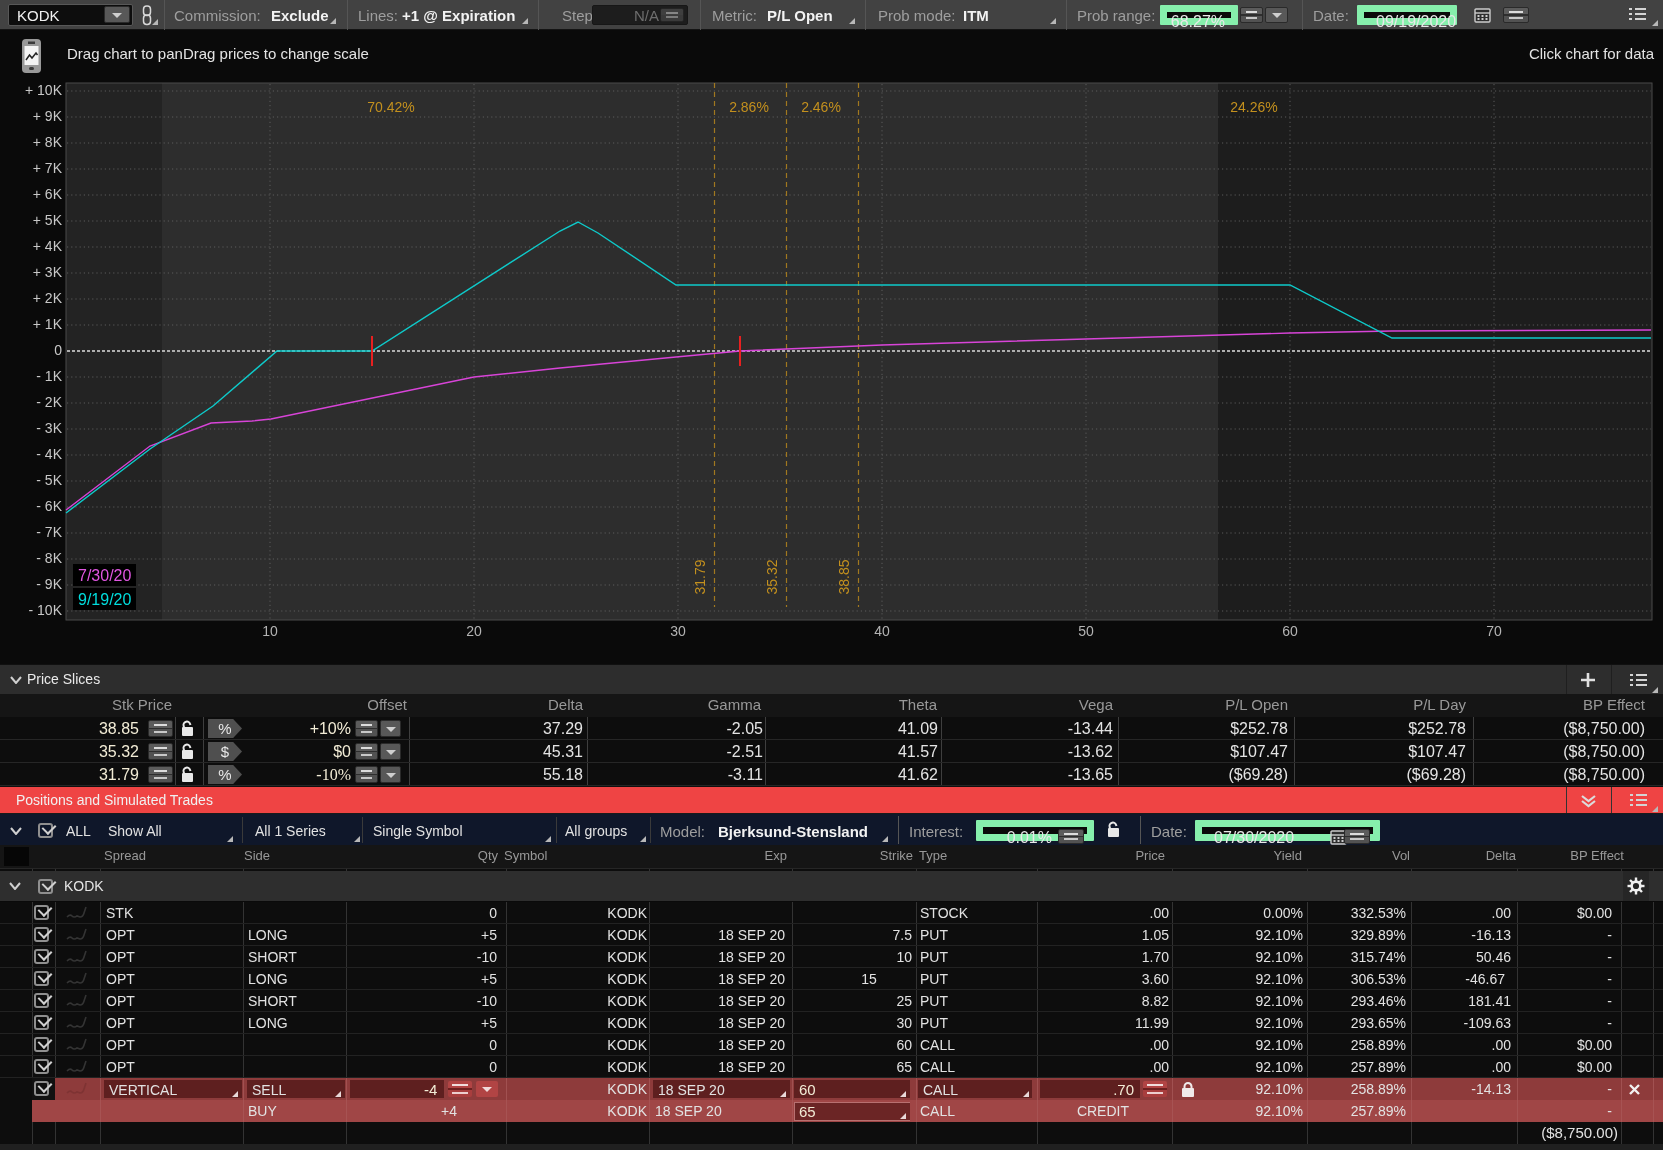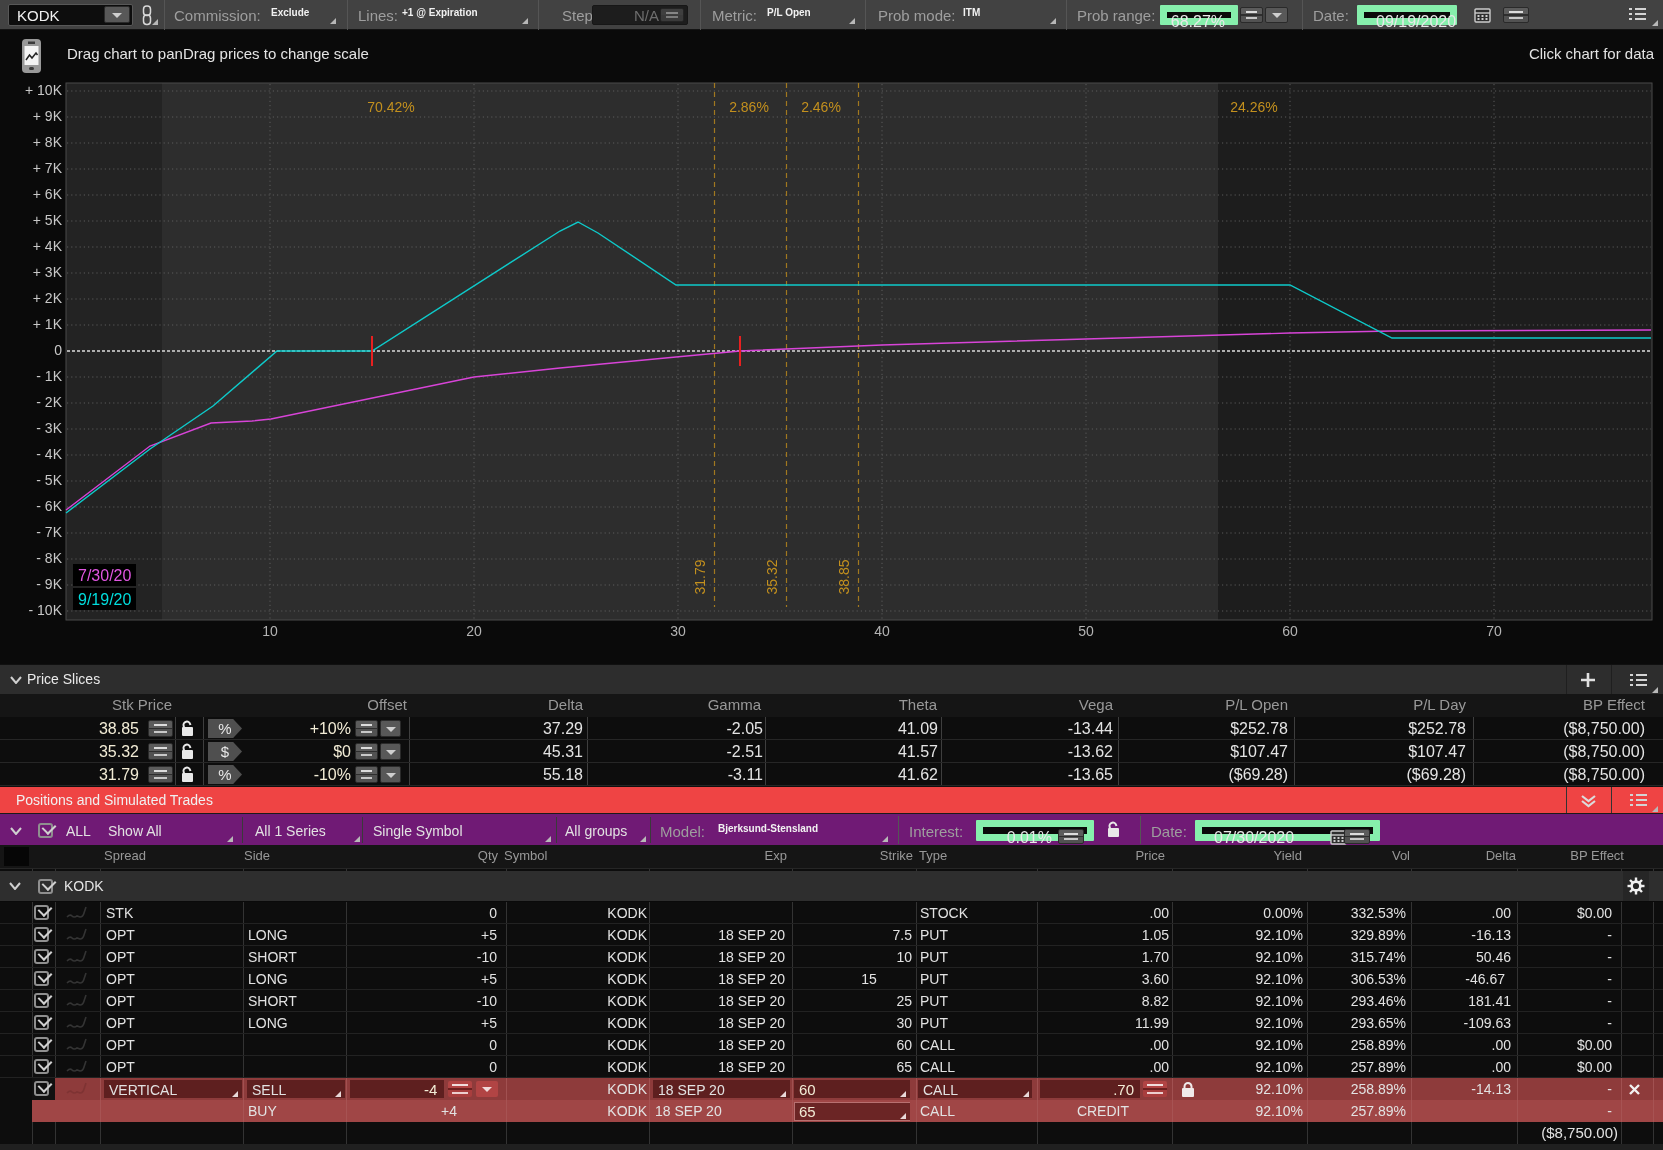--- a/index.html
+++ b/index.html
@@ -1,18 +1,18 @@
 <!DOCTYPE html>
 <html><head><meta charset="utf-8"><style>
 *{margin:0;padding:0;box-sizing:border-box;}
 html,body{width:1663px;height:1150px;background:#0c0c0c;overflow:hidden;}
 body{font-family:"Liberation Sans",sans-serif;position:relative;}
 .abs{position:absolute;}
 .lbl{color:#9e9e9e;font-size:15px;}
-.val{color:#f2f2f2;font-size:10px;font-weight:bold;}
+.val{color:#f2f2f2;font-size:15px;font-weight:bold;}
 .wt{color:#e2e2e2;font-size:14px;}
 .iv{color:#e8e8e8;font-size:16px;}
 .sv{color:#e4e4e4;font-size:16px;}
 .shdr{color:#989898;font-size:15px;}
 .cream{color:#f2ecd6;font-size:16px;}
 .cream14{color:#f2ecd6;font-size:15px;}
 .hdr{color:#989898;font-size:13px;}
 .ct{width:0;height:0;border-style:solid;border-width:0 0 6px 6px;border-color:transparent transparent #b8b8b8 transparent;}
 .sepv{width:1px;background:#2c2c2c;border-right:1px solid #555;}
 .spin{background:linear-gradient(#5c5c5c 46%,#2e2e2e 46%,#2e2e2e 54%,#525252 54%);border-radius:2px;border:1px solid #2a2a2a;}
@@ -270,21 +270,21 @@
 <div class="cell rt sv" style="right:18px;width:140px;line-height:23px;">($8,750.00)</div>
 </div>
 <div class="row" style="top:69px;height:23px;border-bottom:1px solid #262626;">
 <div class="cell rt cream" style="right:1524px;width:80px;line-height:23px;">31.79</div>
 <div class="abs spin" style="left:148px;top:3px;width:25px;height:17px;"></div>
 <svg class="abs" style="left:179px;top:3px;" width="18" height="17">
         <rect x="3" y="7" width="11" height="9" rx="1" fill="#e8e8e8"></rect>
         <path d="M5 7 V5 a3.4 3.4 0 0 1 6.8 0 V6" fill="none" stroke="#e8e8e8" stroke-width="2" transform="rotate(-14 8 7)"></path>
       </svg>
 <div class="abs" style="left:208px;top:2px;width:34px;height:19px;background:#4f4f4f;clip-path:polygon(0 0,74% 0,100% 50%,74% 100%,0 100%);color:#e8e8e8;font-size:15px;text-align:center;line-height:19px;">%</div>
-<div class="cell rt cream" style="right:1312px;width:90px;line-height:23px;">-10%</div>
+<div class="cell rt cream" style="right:1312px;width:90px;line-height:23px;font-family:Liberation Serif, serif;">-10%</div>
 <div class="abs spin" style="left:355px;top:3px;width:23px;height:17px;"></div>
 <div class="abs dbtn" style="left:380px;top:3px;width:21px;height:17px;"></div>
 <div class="cell rt sv" style="right:1080px;width:140px;line-height:23px;">55.18</div>
 <div class="cell rt sv" style="right:900px;width:140px;line-height:23px;">-3.11</div>
 <div class="cell rt sv" style="right:725px;width:140px;line-height:23px;">41.62</div>
 <div class="cell rt sv" style="right:550px;width:140px;line-height:23px;">-13.65</div>
 <div class="cell rt sv" style="right:375px;width:140px;line-height:23px;">($69.28)</div>
 <div class="cell rt sv" style="right:197px;width:140px;line-height:23px;">($69.28)</div>
 <div class="cell rt sv" style="right:18px;width:140px;line-height:23px;">($8,750.00)</div>
 </div>
@@ -296,21 +296,21 @@
 <svg class="abs" style="left:1580px;top:7px;" width="17" height="14">
       <path d="M2 2 L8.5 7 L15 2 M2 7 L8.5 12 L15 7" fill="none" stroke="#dcdcdc" stroke-width="2.2"></path>
     </svg>
 <div class="abs ham" style="left:1630px;top:7px;width:17px;height:14px;">
       <div style="top:0"></div>
       <div style="top:5px"></div>
       <div style="top:10px"></div>
     </div>
 <div class="abs ct" style="left:1652px;top:19px;"></div>
 </div>
-<div class="abs" style="left:0;top:813px;width:1663px;height:32px;background:#701a75;border-top:1px solid #1a1a1a;">
+<div class="abs" style="left:0;top:813px;width:1663px;height:32px;background:#0f172a;border-top:1px solid #1a1a1a;">
 <svg class="abs" style="left:10px;top:13px;" width="12" height="8">
       <path d="M1 1 L6 7 L11 1" fill="none" stroke="#cfcfcf" stroke-width="2"></path>
     </svg>
 <div class="abs cb" style="left:38px;top:9px;"></div>
 <span class="abs wt" style="left:66px;top:9px;">ALL</span>
 <span class="abs wt" style="left:108px;top:9px;">Show All</span>
 <div class="abs ct" style="left:227px;top:22px;"></div>
 <div class="abs" style="left:242px;top:3px;width:1px;height:26px;background:#3a3a3a;"></div>
 <span class="abs wt" style="left:255px;top:9px;">All 1 Series</span>
 <div class="abs ct" style="left:354px;top:22px;"></div>

